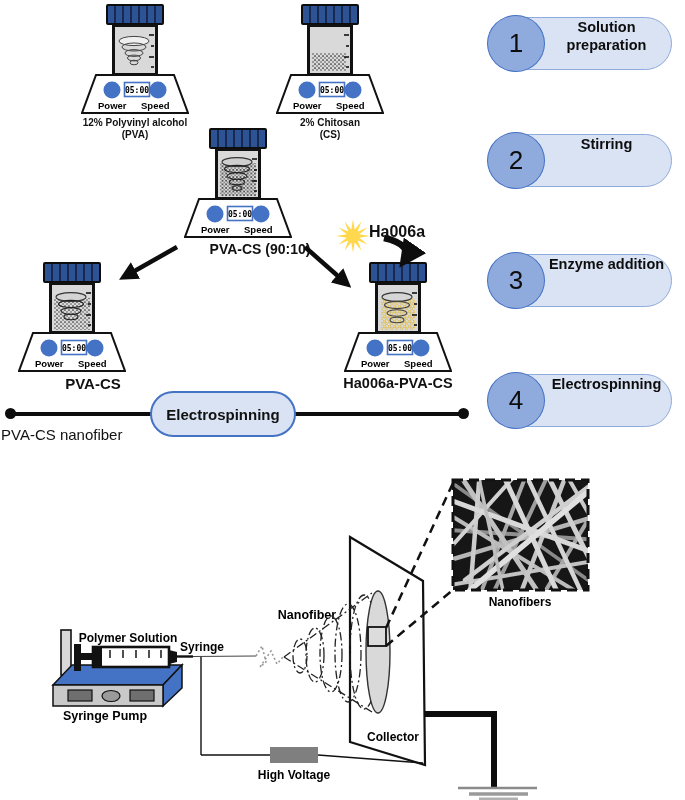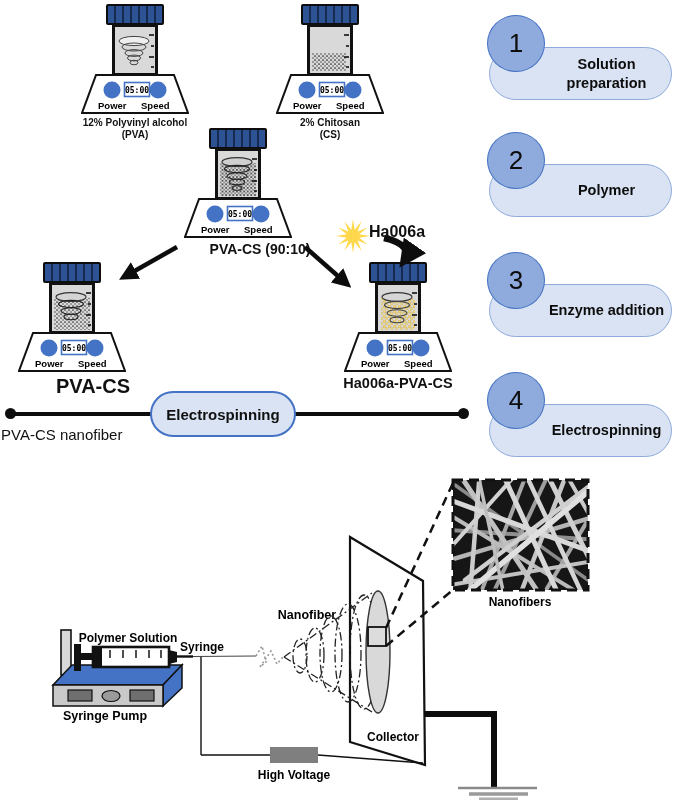--- a/index.html
+++ b/index.html
@@ -13,22 +13,22 @@
   .cap { width:58px; height:21px; border:2.5px solid #0d0d0d; border-radius:2px;
          background:repeating-linear-gradient(90deg,#2e5395 0 6px,#16294f 6px 8px); }
   .vbody { width:46px; height:52px; margin-top:-1px; border:3px solid #111; background:#d9d9d9; position:relative; }
   .vbody svg { position:absolute; inset:0; width:100%; height:100%; }
   .stirrer { margin-top:-2px; }
   .st-label { margin-top:3px; font-weight:bold; font-size:10px; line-height:1.18; text-align:center; }
 
   
   .step { position:absolute; left:489px; width:183px; height:57px; }
   .step-pill { position:absolute; left:0; top:2px; width:183px; height:53px; border-radius:27px;
-               background:#dae3f3; border:1.6px solid #8faadc; display:flex; align-items:center; justify-content:center;
-               padding-left:52px;margin-top:30px; }
+               background:#dae3f3; border:1.6px solid #8faadc; display:flex; align-items:flex-start; justify-content:center;
+               padding-left:52px; }
   .step-label { width:120px; text-align:center; font-weight:bold; font-size:14.5px; line-height:1.25; color:#0d0d0d; }
   .step-circle { position:absolute; left:-2px; top:0; width:58px; height:57px; border-radius:50%;
                  background:#8faadc; border:1.6px solid #4472c4; display:flex; align-items:center; justify-content:center;
                  font-size:26px; color:#0d0d0d; }
 
   
   .es-line { position:absolute; left:8px; top:412px; width:458px; height:3.5px; background:#0d0d0d; }
   .es-line::before, .es-line::after { content:""; position:absolute; top:-4px; width:11px; height:11px; border-radius:50%; background:#0d0d0d; }
   .es-line::before { left:-3px; } .es-line::after { right:-3px; }
   .es-pill { position:absolute; left:150px; top:391px; width:146px; height:46px; border-radius:23px;
@@ -178,21 +178,21 @@
     </div>
     <svg class="stirrer" width="108" height="40" viewBox="0 0 108 40">
       <polygon points="15,1 93,1 107,39 1,39" fill="#fff" stroke="#111" stroke-width="2"></polygon>
       <circle cx="31" cy="16" r="8.5" fill="#4472c4"></circle>
       <circle cx="77" cy="16" r="8.5" fill="#4472c4"></circle>
       <rect x="43.5" y="8.5" width="25" height="14" fill="#fff" stroke="#4472c4" stroke-width="1.6"></rect>
       <text class="timer-txt" x="56" y="19" text-anchor="middle" font-size="8" font-weight="bold">05:00</text>
       <text x="17" y="35" font-size="9.5" font-weight="bold">Power</text>
       <text x="60" y="35" font-size="9.5" font-weight="bold">Speed</text>
     </svg>
-    <div class="st-label" style="font-size:20px;margin-left:42px;">
+    <div class="st-label" style="font-size:15px;margin-left:42px;">
       <div>PVA-CS</div>
     </div>
   </div>
 
   <div class="station" style="left:303px; top:262px; width:190px;">
     <div class="vial">
       <div class="cap"></div>
       <div class="vbody">
         <svg viewBox="0 0 40 46">
           <defs>
@@ -230,21 +230,21 @@
   <div class="step" style="top:15px;">
     <div class="step-pill">
         <span class="step-label">Solution preparation</span>
       </div>
     <div class="step-circle">
         <span>1</span>
       </div>
   </div>
   <div class="step" style="top:132px;">
     <div class="step-pill">
-        <span class="step-label">Polymer</span>
+        <span class="step-label">Stirring</span>
       </div>
     <div class="step-circle">
         <span>2</span>
       </div>
   </div>
   <div class="step" style="top:252px;">
     <div class="step-pill">
         <span class="step-label">Enzyme addition</span>
       </div>
     <div class="step-circle">

